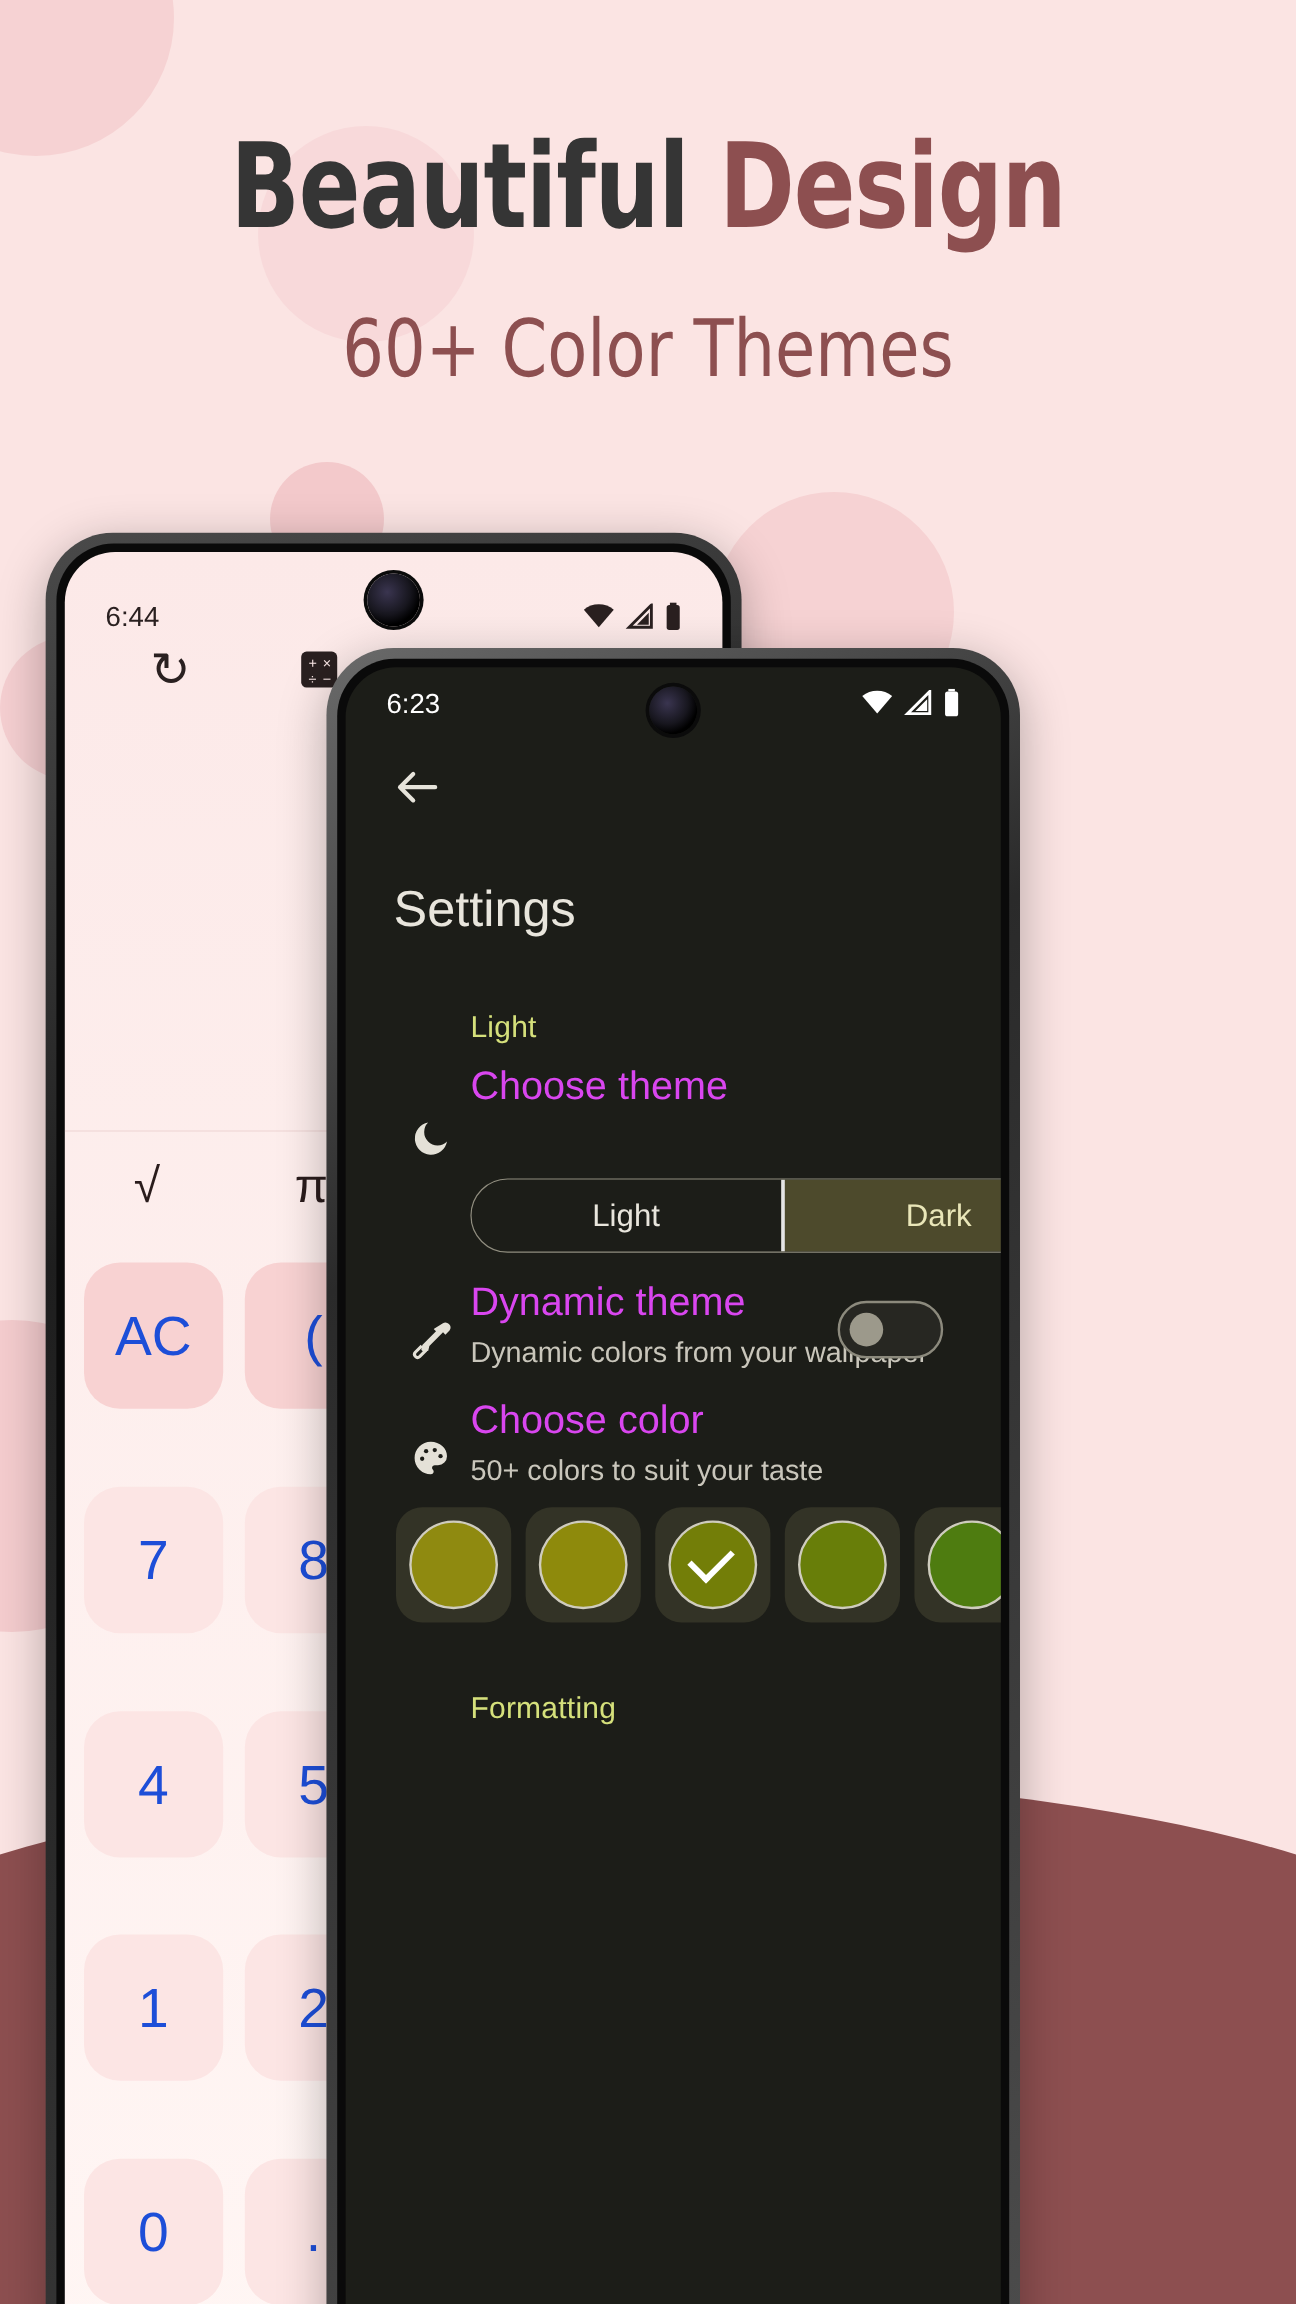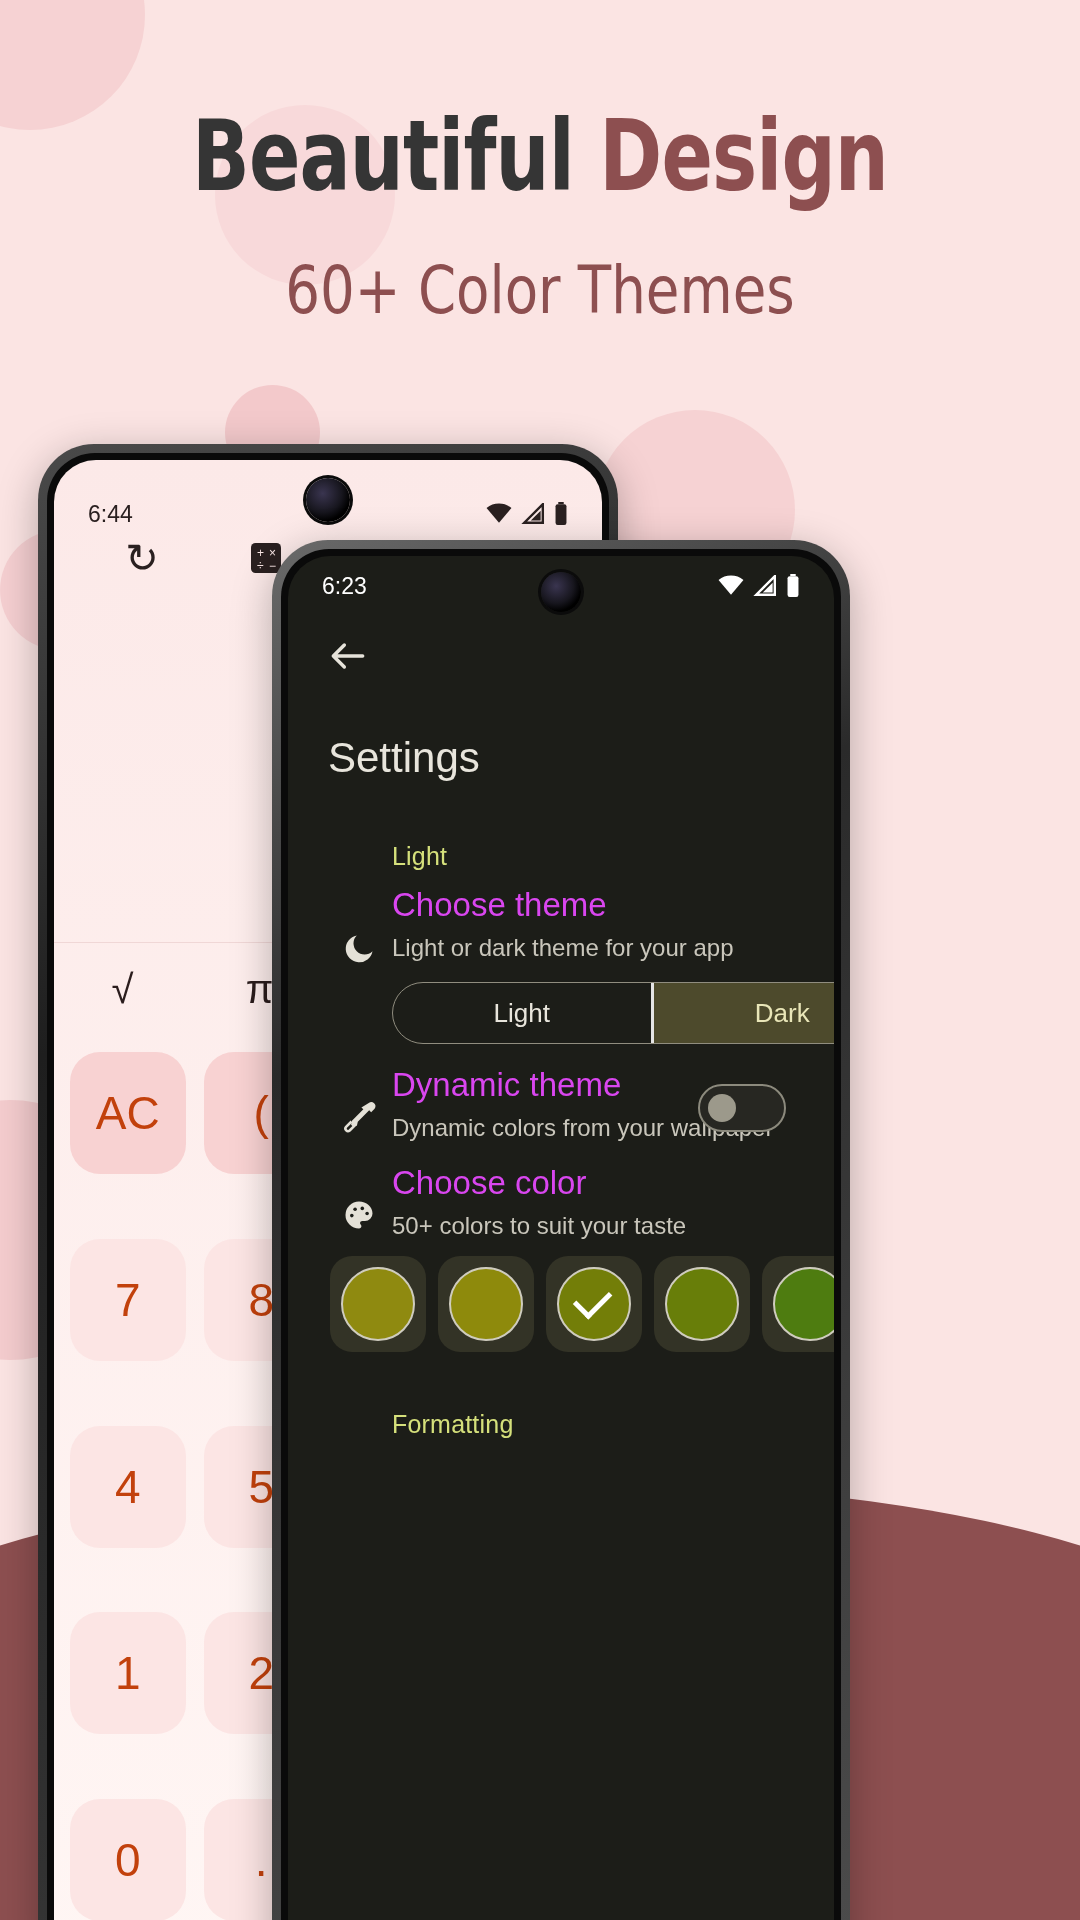--- a/index.html
+++ b/index.html
@@ -73,21 +73,21 @@
   .lp-display { position:absolute; top:150px; left:0; right:0; height:330px;
       display:flex; align-items:center; justify-content:flex-end; padding-right:36px;
       font-size:150px; color:#221414; font-weight:500; }
   .lp-divider { position:absolute; top:482px; left:0; right:0; height:1px; background:#F0D7D6; }
   .lp-fnrow { position:absolute; top:483px; left:0; right:0; height:92px;
       display:flex; align-items:center; color:#2a1c1c; font-size:40px; }
   .lp-fnrow span { flex:1; text-align:center; }
   .keypad { position:absolute; top:582px; left:0; right:0; bottom:0;
       display:grid; grid-template-columns:repeat(4,1fr); gap:18px; padding:10px 16px 0 16px; }
   .key { background:#FCE5E4; border-radius:30px; display:flex; align-items:center;
-      justify-content:center; font-size:46px; color:#c2410c; height:122px; }
+      justify-content:center; font-size:46px; color:#1d4ed8; height:122px; }
   .key.accent { background:#F8D2D2; }
 
   
   .dp { position:absolute; inset:0; color:#E6E3DA; }
   .back-arrow { position:absolute; left:38px; top:78px; width:44px; height:44px; }
   .dp-title { position:absolute; left:40px; top:178px; font-size:42px; color:#E8E5DC; }
   .sec-label { position:absolute; left:104px; font-size:25px; color:#D5E07B; letter-spacing:.2px; }
   #sec-theme { top:286px; }
   #sec-format { top:854px; }
 
@@ -268,21 +268,20 @@
 
       <div class="sec-label" id="sec-theme">Light</div>
 
       <div class="row" id="row-theme">
         <div class="ricon">
           <svg width="36" height="36" viewBox="0 0 24 24">
               <path d="M21 13.5A9 9 0 1 1 10.5 3a7 7 0 0 0 10.5 10.5z" fill="#E4E1D7"></path>
             </svg>
         </div>
         <div class="rtitle">Choose theme</div>
-        <div class="rsub">Light or dark theme for your app</div>
         <div class="segmented">
           <div class="seg">Light</div>
           <div class="seg selected" style="background: rgb(77, 74, 44); color: rgb(233, 230, 184);">Dark</div>
         </div>
       </div>
 
       <div class="row" id="row-dynamic">
         <div class="ricon">
           <svg width="36" height="36" viewBox="0 0 24 24">
               <path d="M18.5 2.6a2.8 2.8 0 0 1 3.9 3.9l-2.3 2.3-1.3-1.3-7.6 7.6-.6 2.7-2.7.6-1.2-1.2.6-2.7 7.6-7.6-1.3-1.3z" fill="#E4E1D7"></path>

